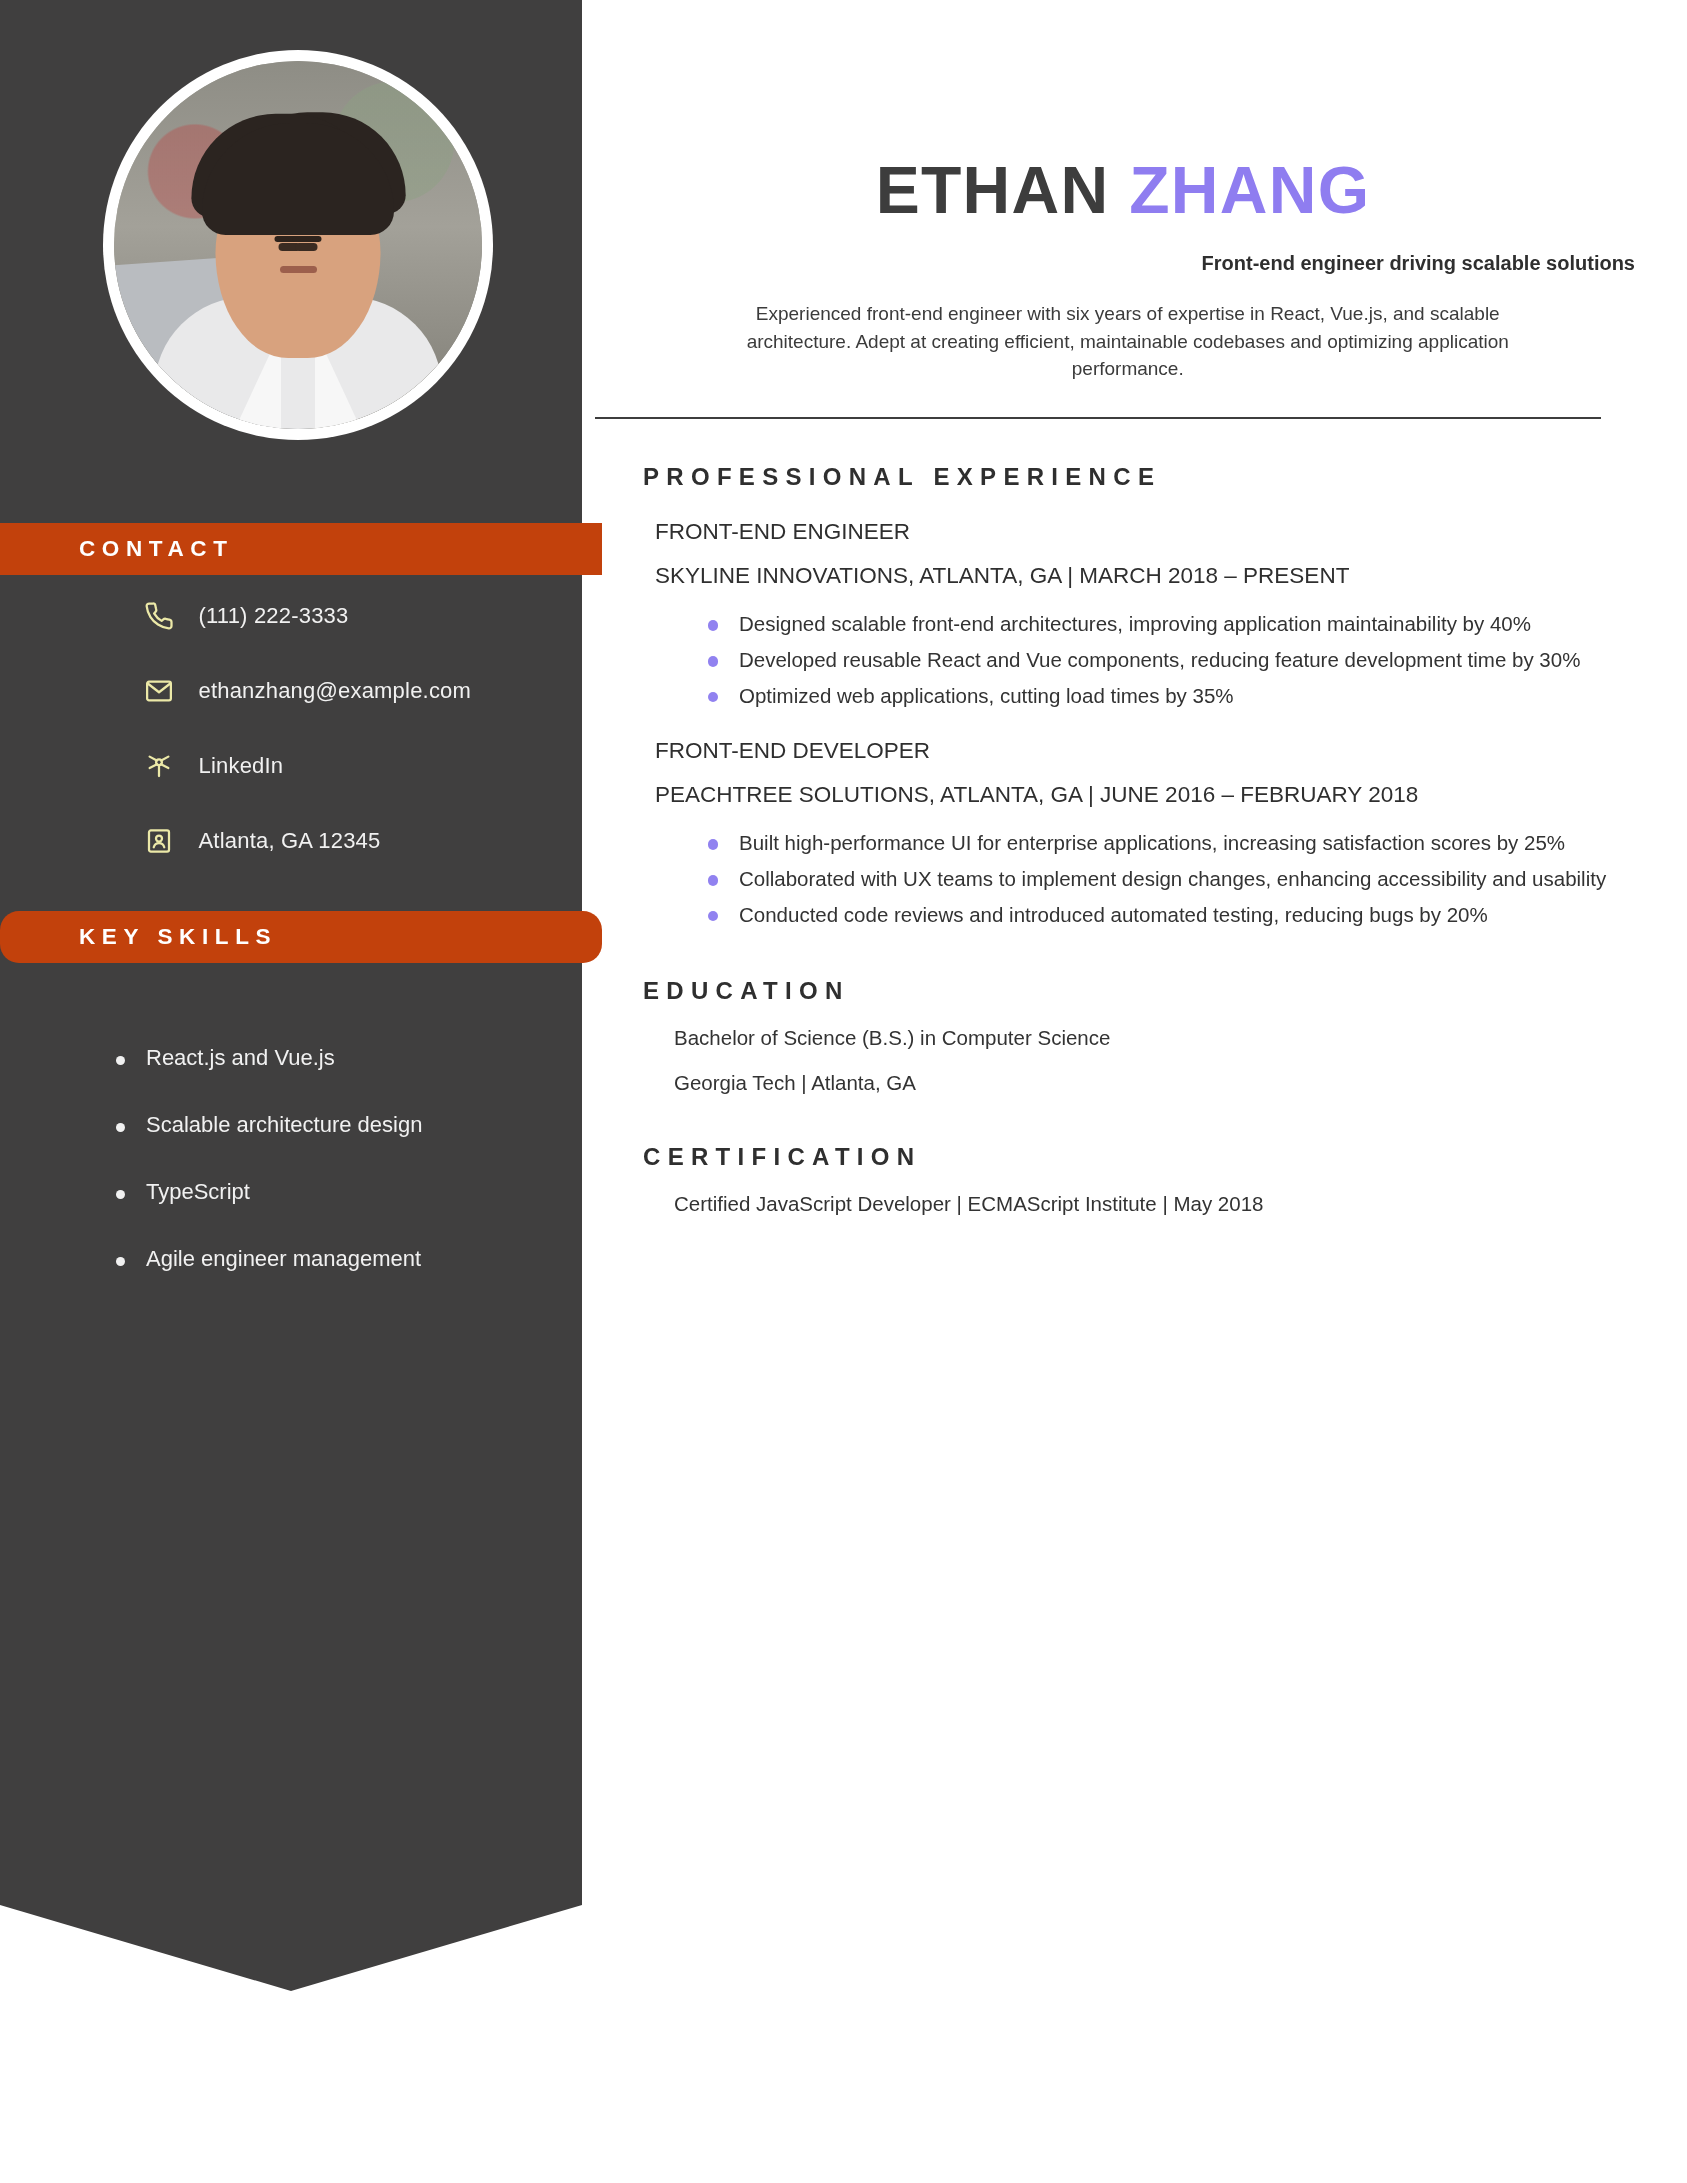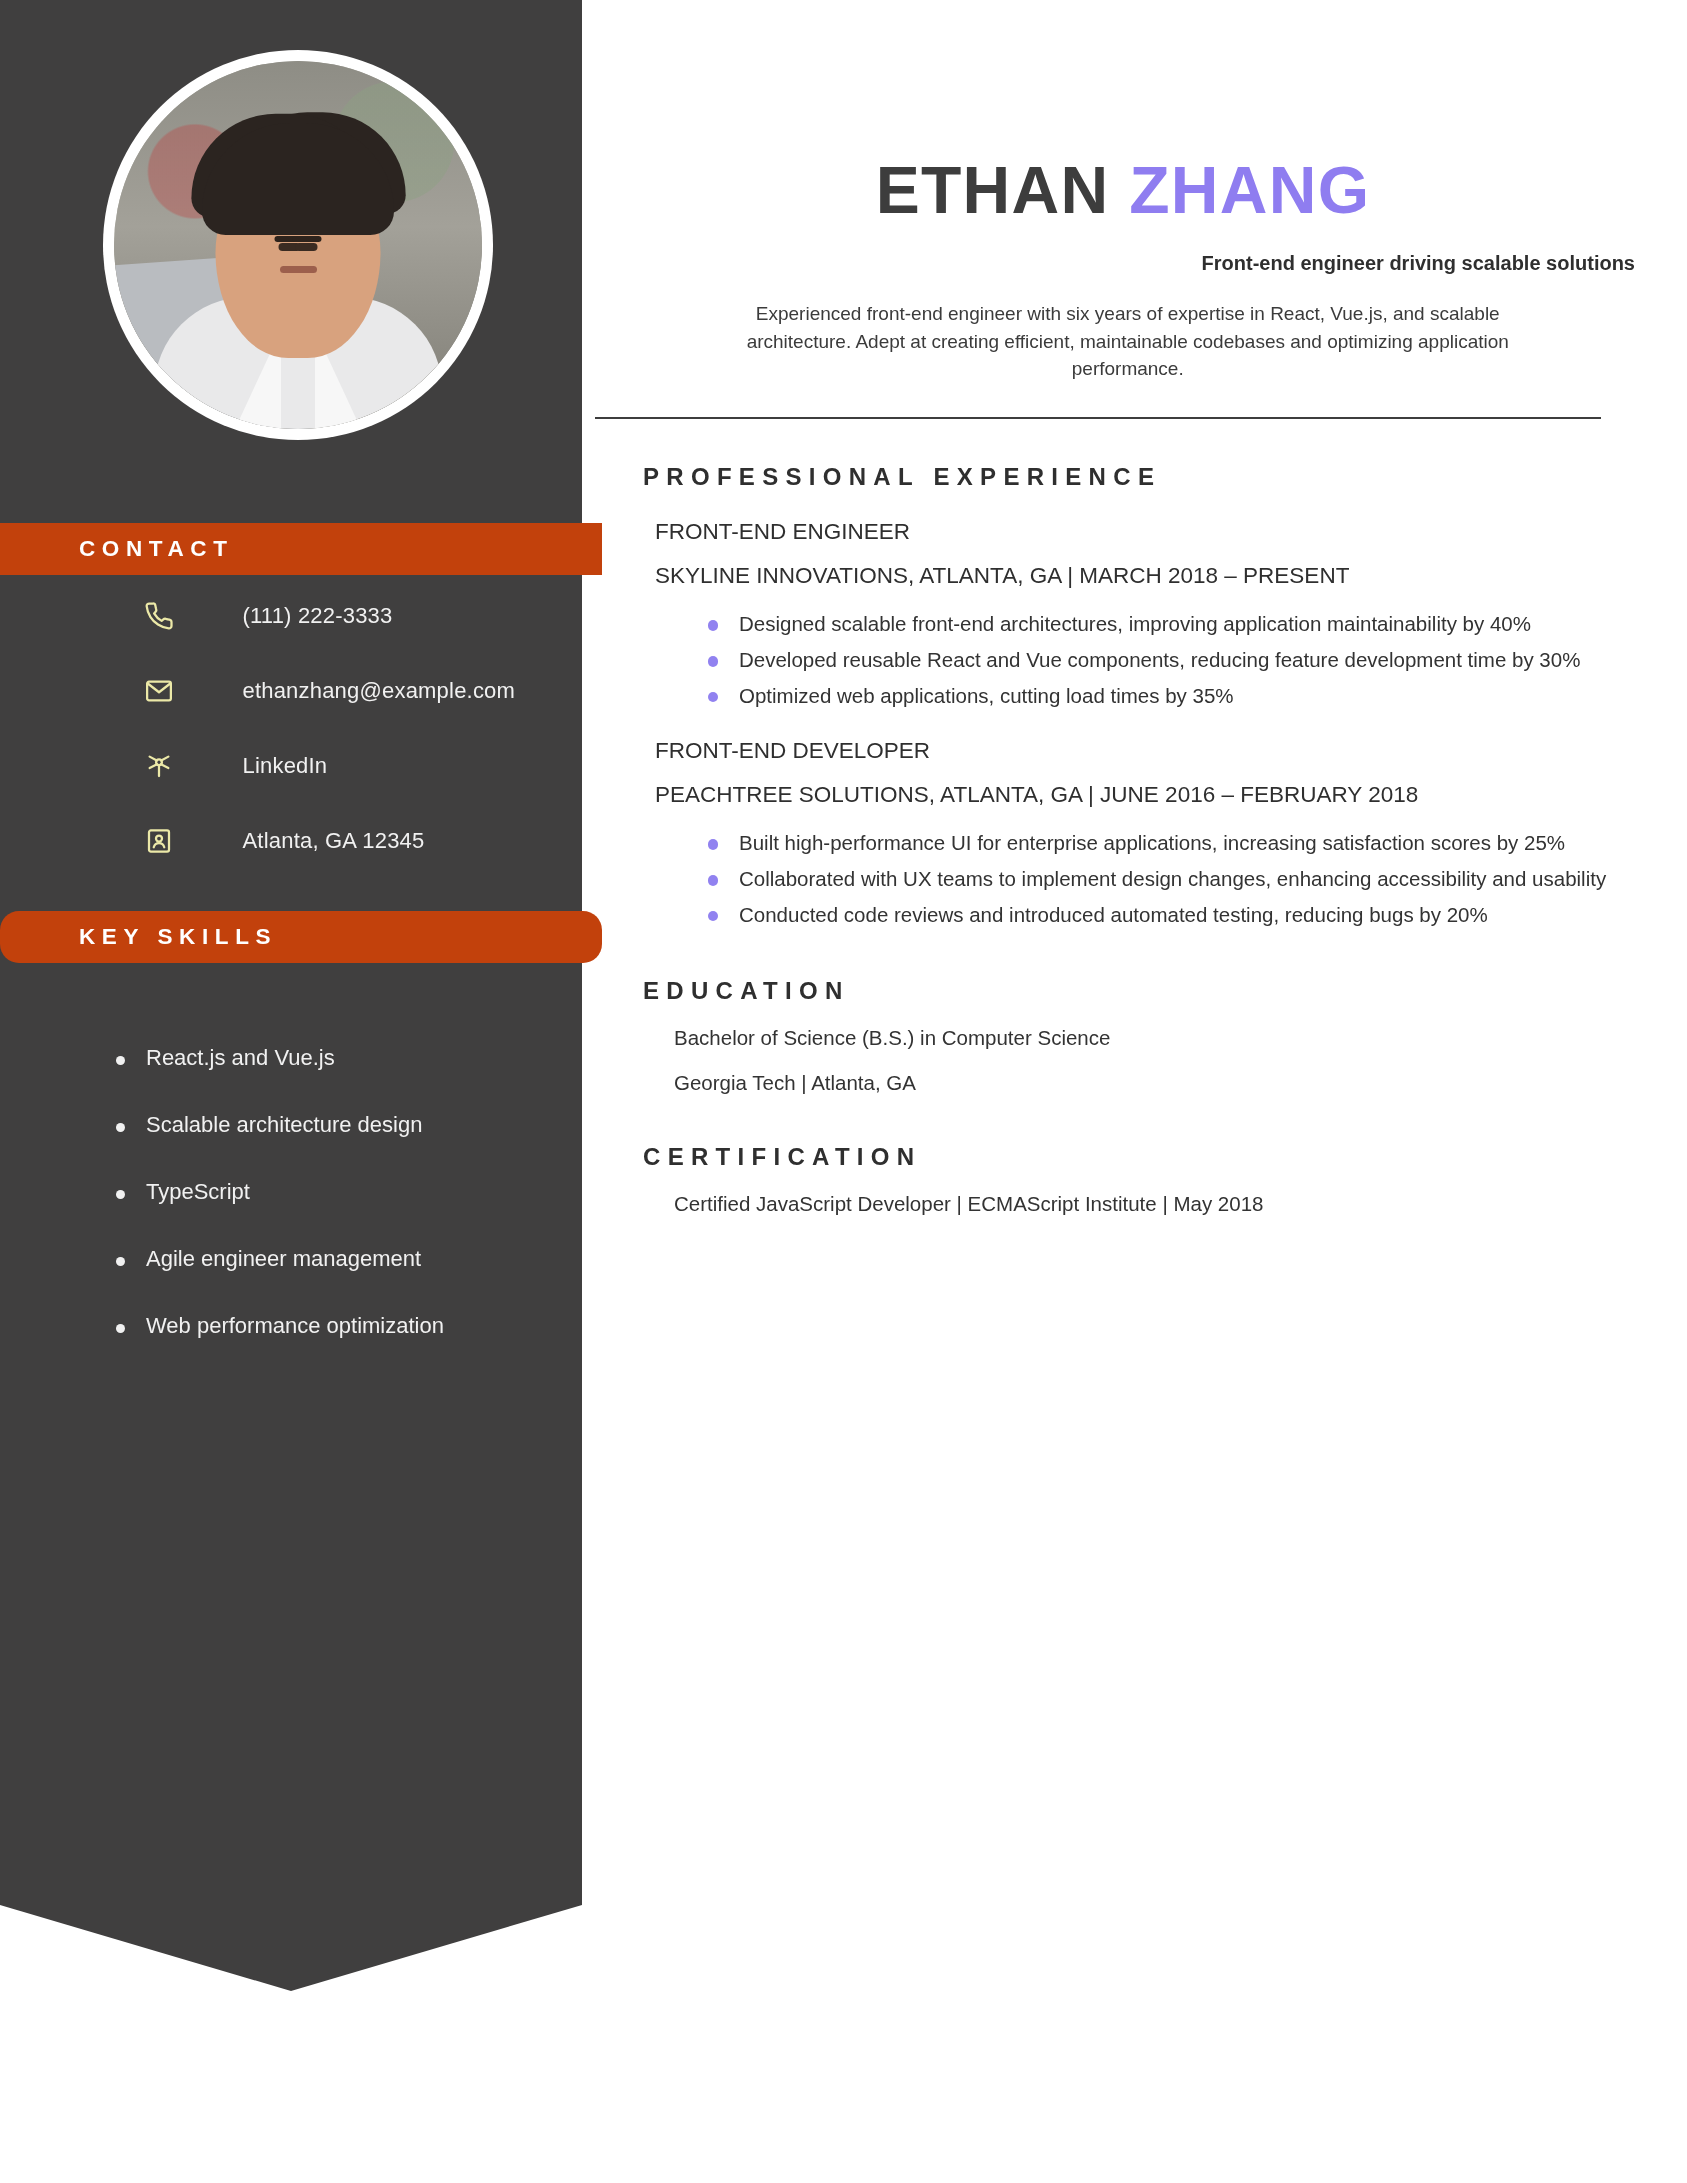--- a/index.html
+++ b/index.html
@@ -140,21 +140,20 @@
     position: absolute;
     left: 0;
     top: 599px;
     width: 582px;
   }
   .contact-item {
     display: flex;
     align-items: center;
     margin-bottom: 41px;
     padding-left: 142px;
-    gap: 44px;
   }
   .contact-icon {
     width: 34px;
     height: 34px;
     margin-right: 22.5px;
     display: flex;
     align-items: center;
     justify-content: center;
     flex: 0 0 auto;
   }
@@ -368,21 +367,20 @@
 
   <div class="bar" id="skills-bar">
     <span class="bar-label">KEY SKILLS</span>
   </div>
 
   <ul class="skills-list">
     <li>React.js and Vue.js</li>
     <li>Scalable architecture design</li>
     <li>TypeScript</li>
     <li>Agile engineer management</li>
-    <li>Web performance optimization</li>
   </ul>
 
   <div class="main">
 
     <div class="name">
       <span>ETHAN</span>
       <span class="last">ZHANG</span>
     </div>
 
     <div class="tagline">Front-end engineer driving scalable solutions</div>

